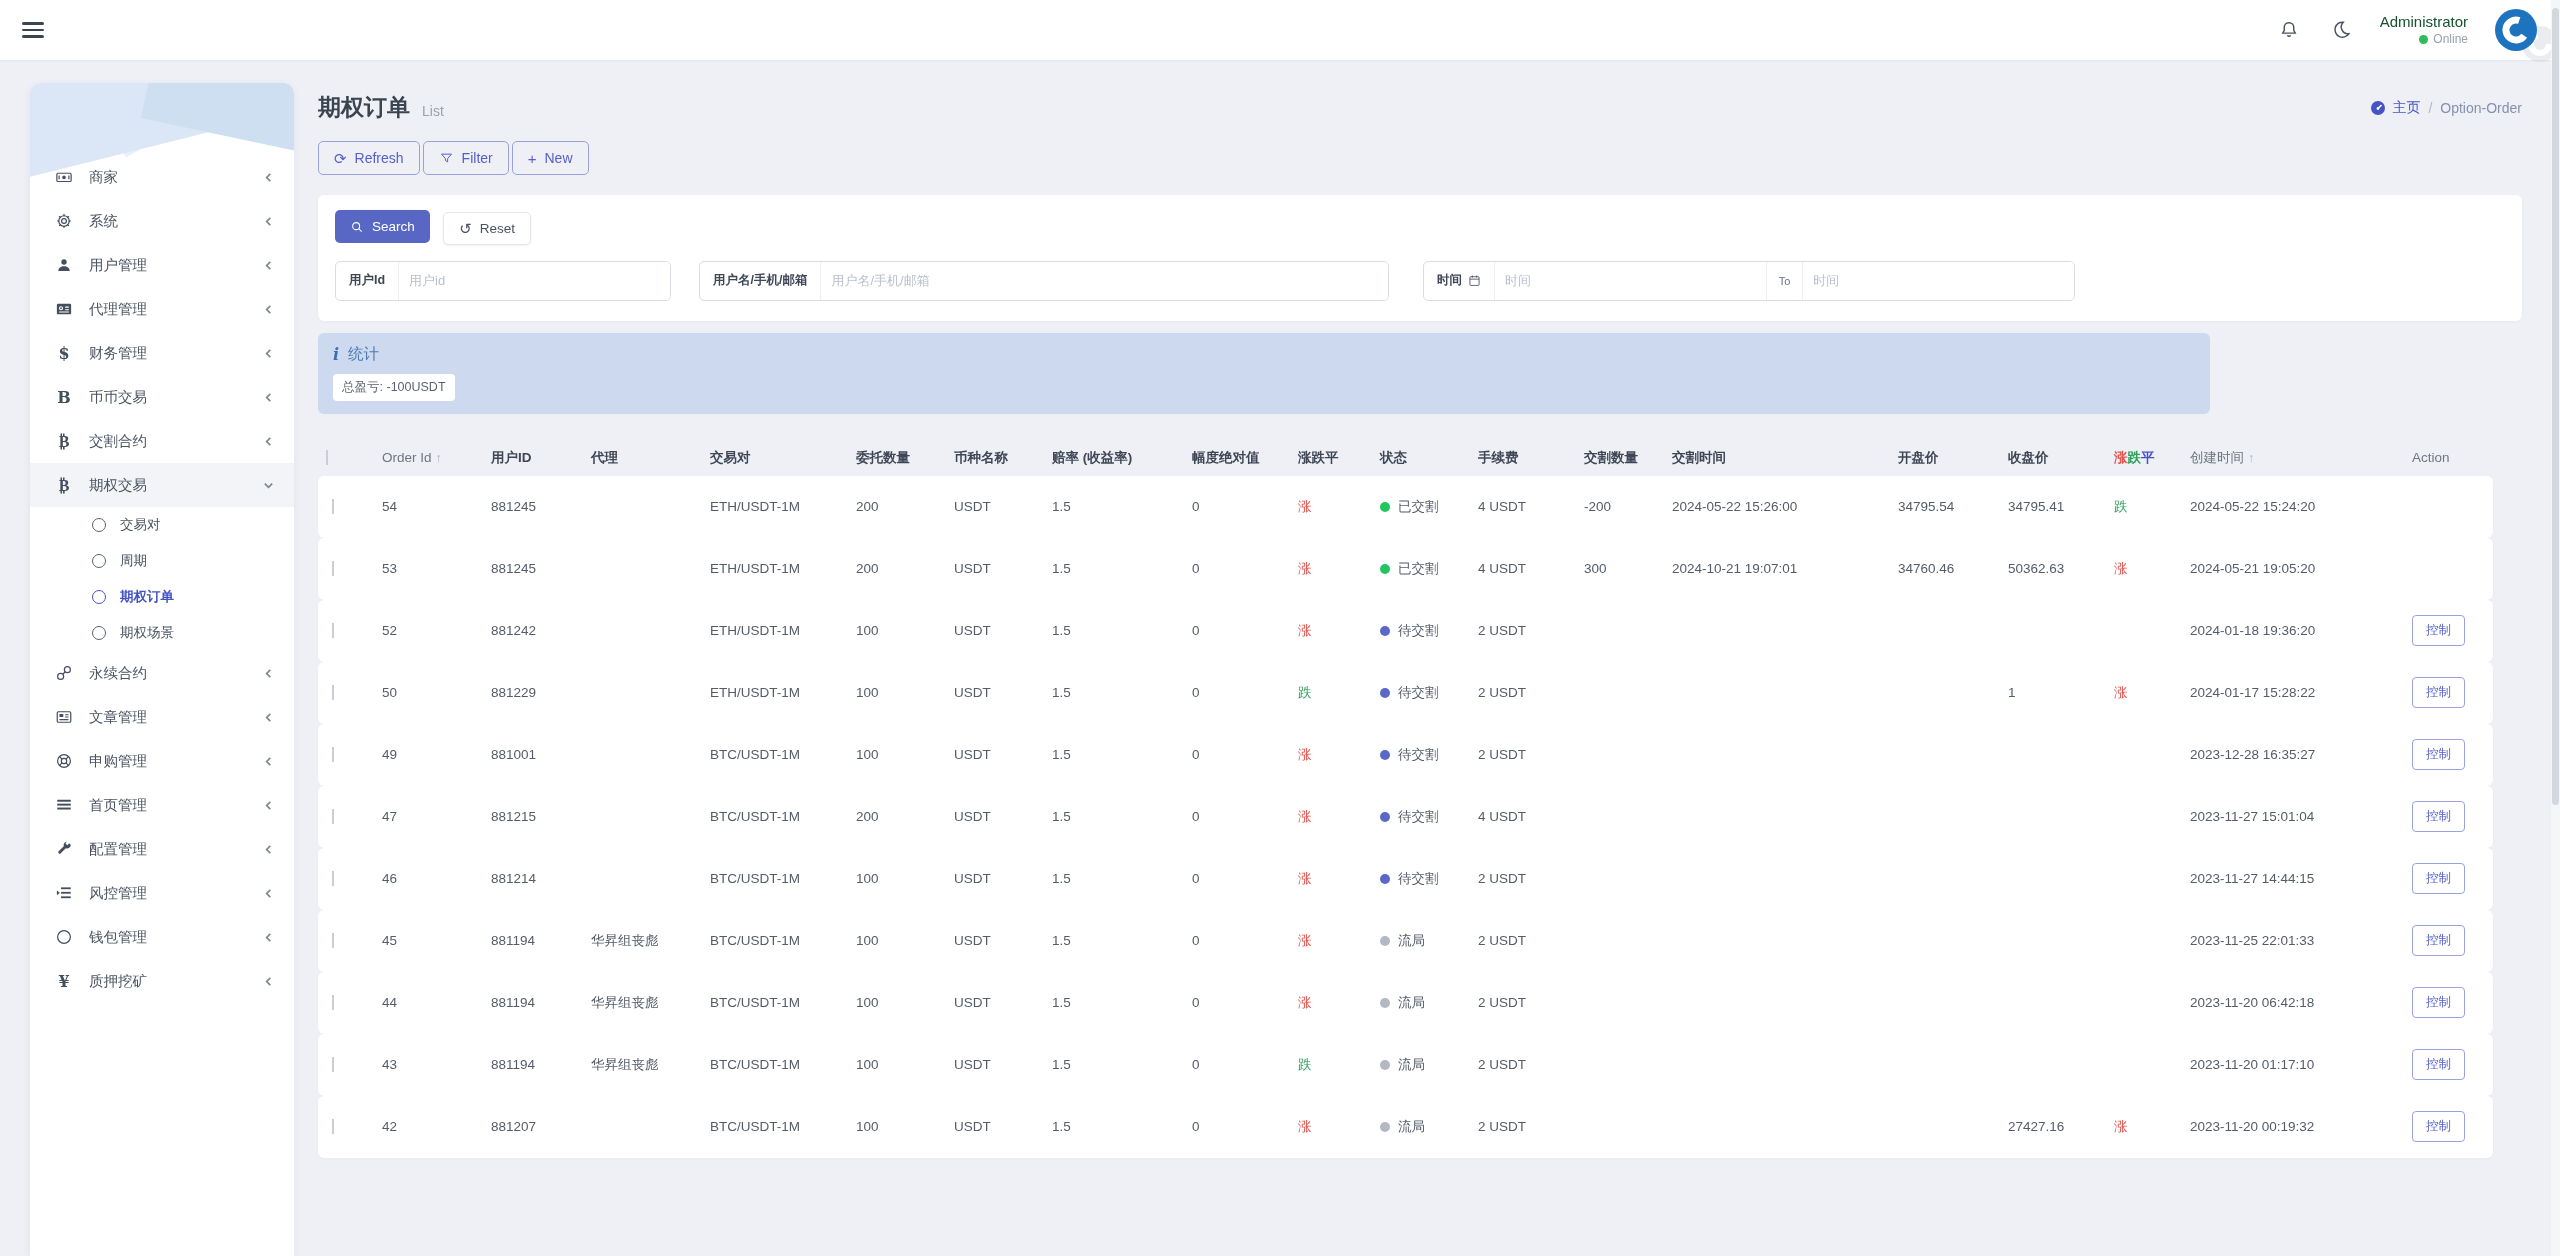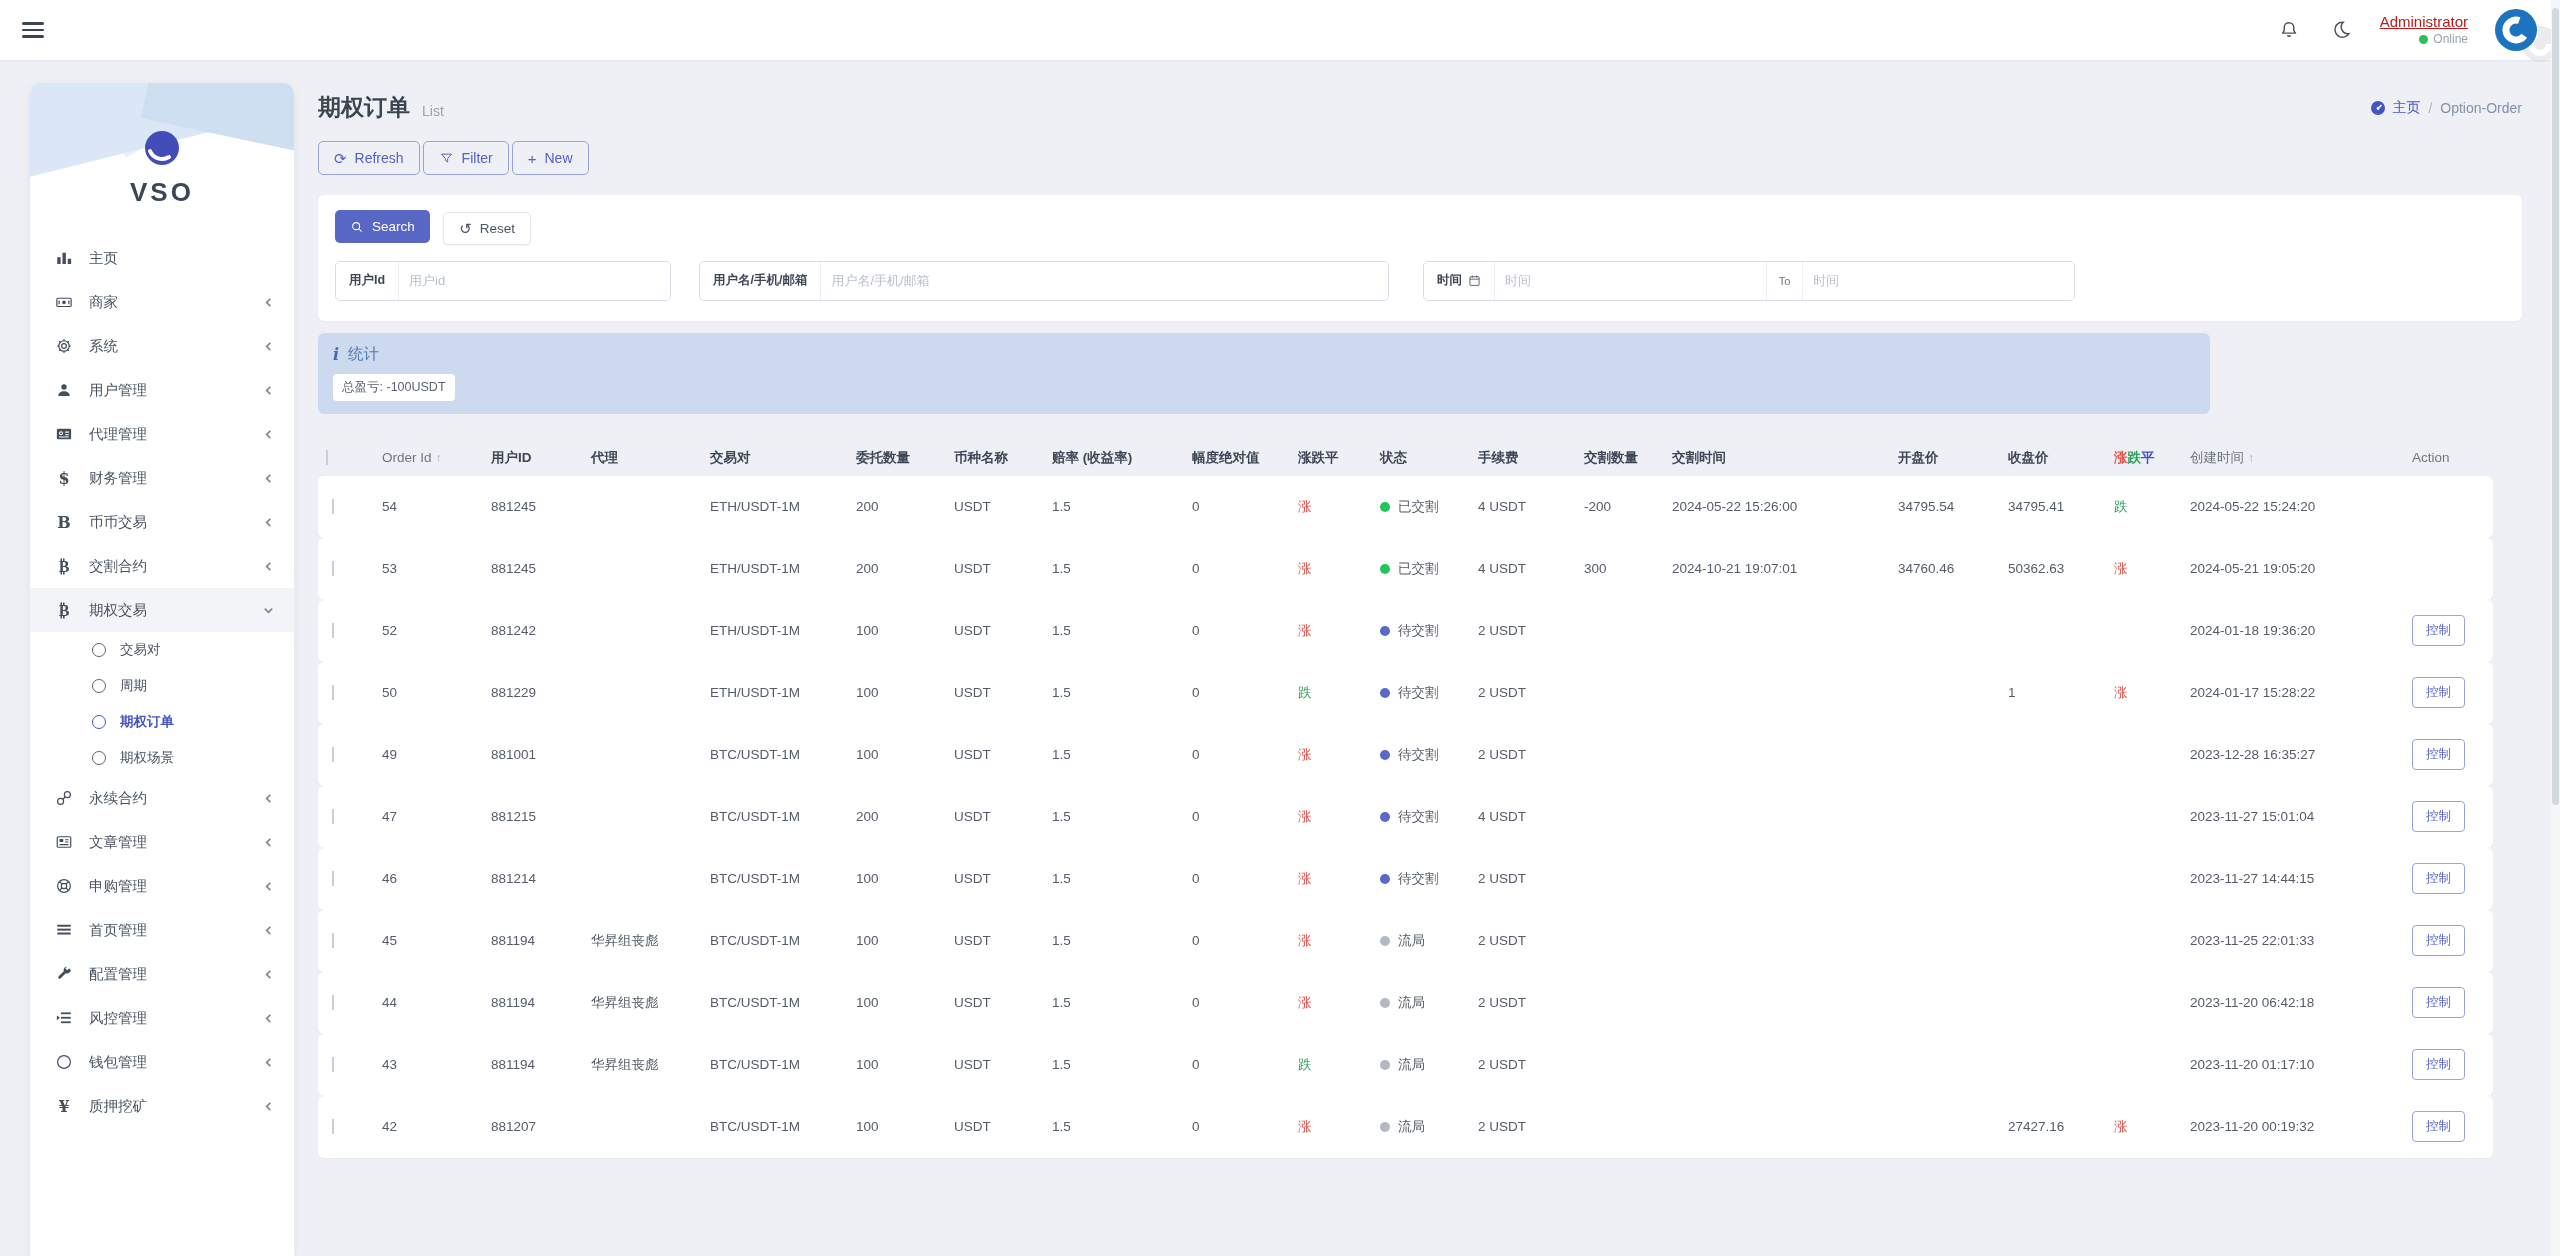--- a/index.html
+++ b/index.html
@@ -13,21 +13,21 @@
     height:60px; background:#fff; display:flex; align-items:center;
     padding:0 22px; position:relative; z-index:5;
     box-shadow:0 1px 2px rgba(20,30,60,.05);
   }
   .hamburger { width:22px; cursor:pointer; display:flex; flex-direction:column; gap:4px; }
   .hamburger i { display:block; height:2.5px; background:#3c4452; border-radius:2px; }
   .topbar-right { margin-left:auto; display:flex; align-items:center; gap:26px; }
   .icon-btn { width:26px; height:26px; display:flex; align-items:center; justify-content:center; cursor:pointer; }
   .icon-btn svg { stroke:#4a5361; fill:none; stroke-width:1.6; }
   .user-block { text-align:right; line-height:1.25; }
-  .user-name { font-size:15px; color:#b91c1c;text-decoration:underline; }
+  .user-name { font-size:15px; color:#14532d; }
   .user-status { font-size:12px; color:#9aa2ae; display:flex; align-items:center; justify-content:flex-end; gap:5px; }
   .online-dot { width:9px; height:9px; border-radius:50%; background:#2ebd59; display:inline-block; }
   .avatar-wrap { position:relative; width:44px; height:44px; }
   .avatar { position:absolute; left:0; top:0; z-index:2; cursor:pointer; }
   .avatar-ghost { position:absolute; left:26px; top:16px; z-index:1; opacity:.35; }
   
   .sidebar {
     position:absolute; left:30px; top:83px; width:264px; height:1173px;
     background:#fff; border-radius:10px 10px 0 0; z-index:4;
     box-shadow:0 2px 8px rgba(25,42,70,.06); overflow:hidden;
@@ -190,27 +190,20 @@
     </div>
   </div>
 </header>
 
 <aside class="sidebar">
   <div class="side-deco">
       <div class="w3"></div>
       <div class="w1"></div>
       <div class="w2"></div>
     </div>
-  <div class="logo-area">
-    <svg class="logo-mark" width="38" height="38" viewBox="0 0 38 38">
-      <circle cx="19" cy="19" r="17" fill="#434db8"></circle>
-      <path d="M7 22 A 13 13 0 0 0 26 28" stroke="#ffffff" stroke-width="4" fill="none" stroke-linecap="round"></path>
-    </svg>
-    <div class="logo-text">VSO</div>
-  </div>
   <ul class="menu">
     <li class="menu-item">
       <span class="mi-icon">
           <svg width="18" height="18" viewBox="0 0 24 24">
             <rect class="fl" x="3" y="11" width="4.5" height="9"></rect>
             <rect class="fl" x="10" y="5" width="4.5" height="15"></rect>
             <rect class="fl" x="17" y="13" width="4.5" height="7"></rect>
           </svg>
         </span>
       <span>主页</span>

